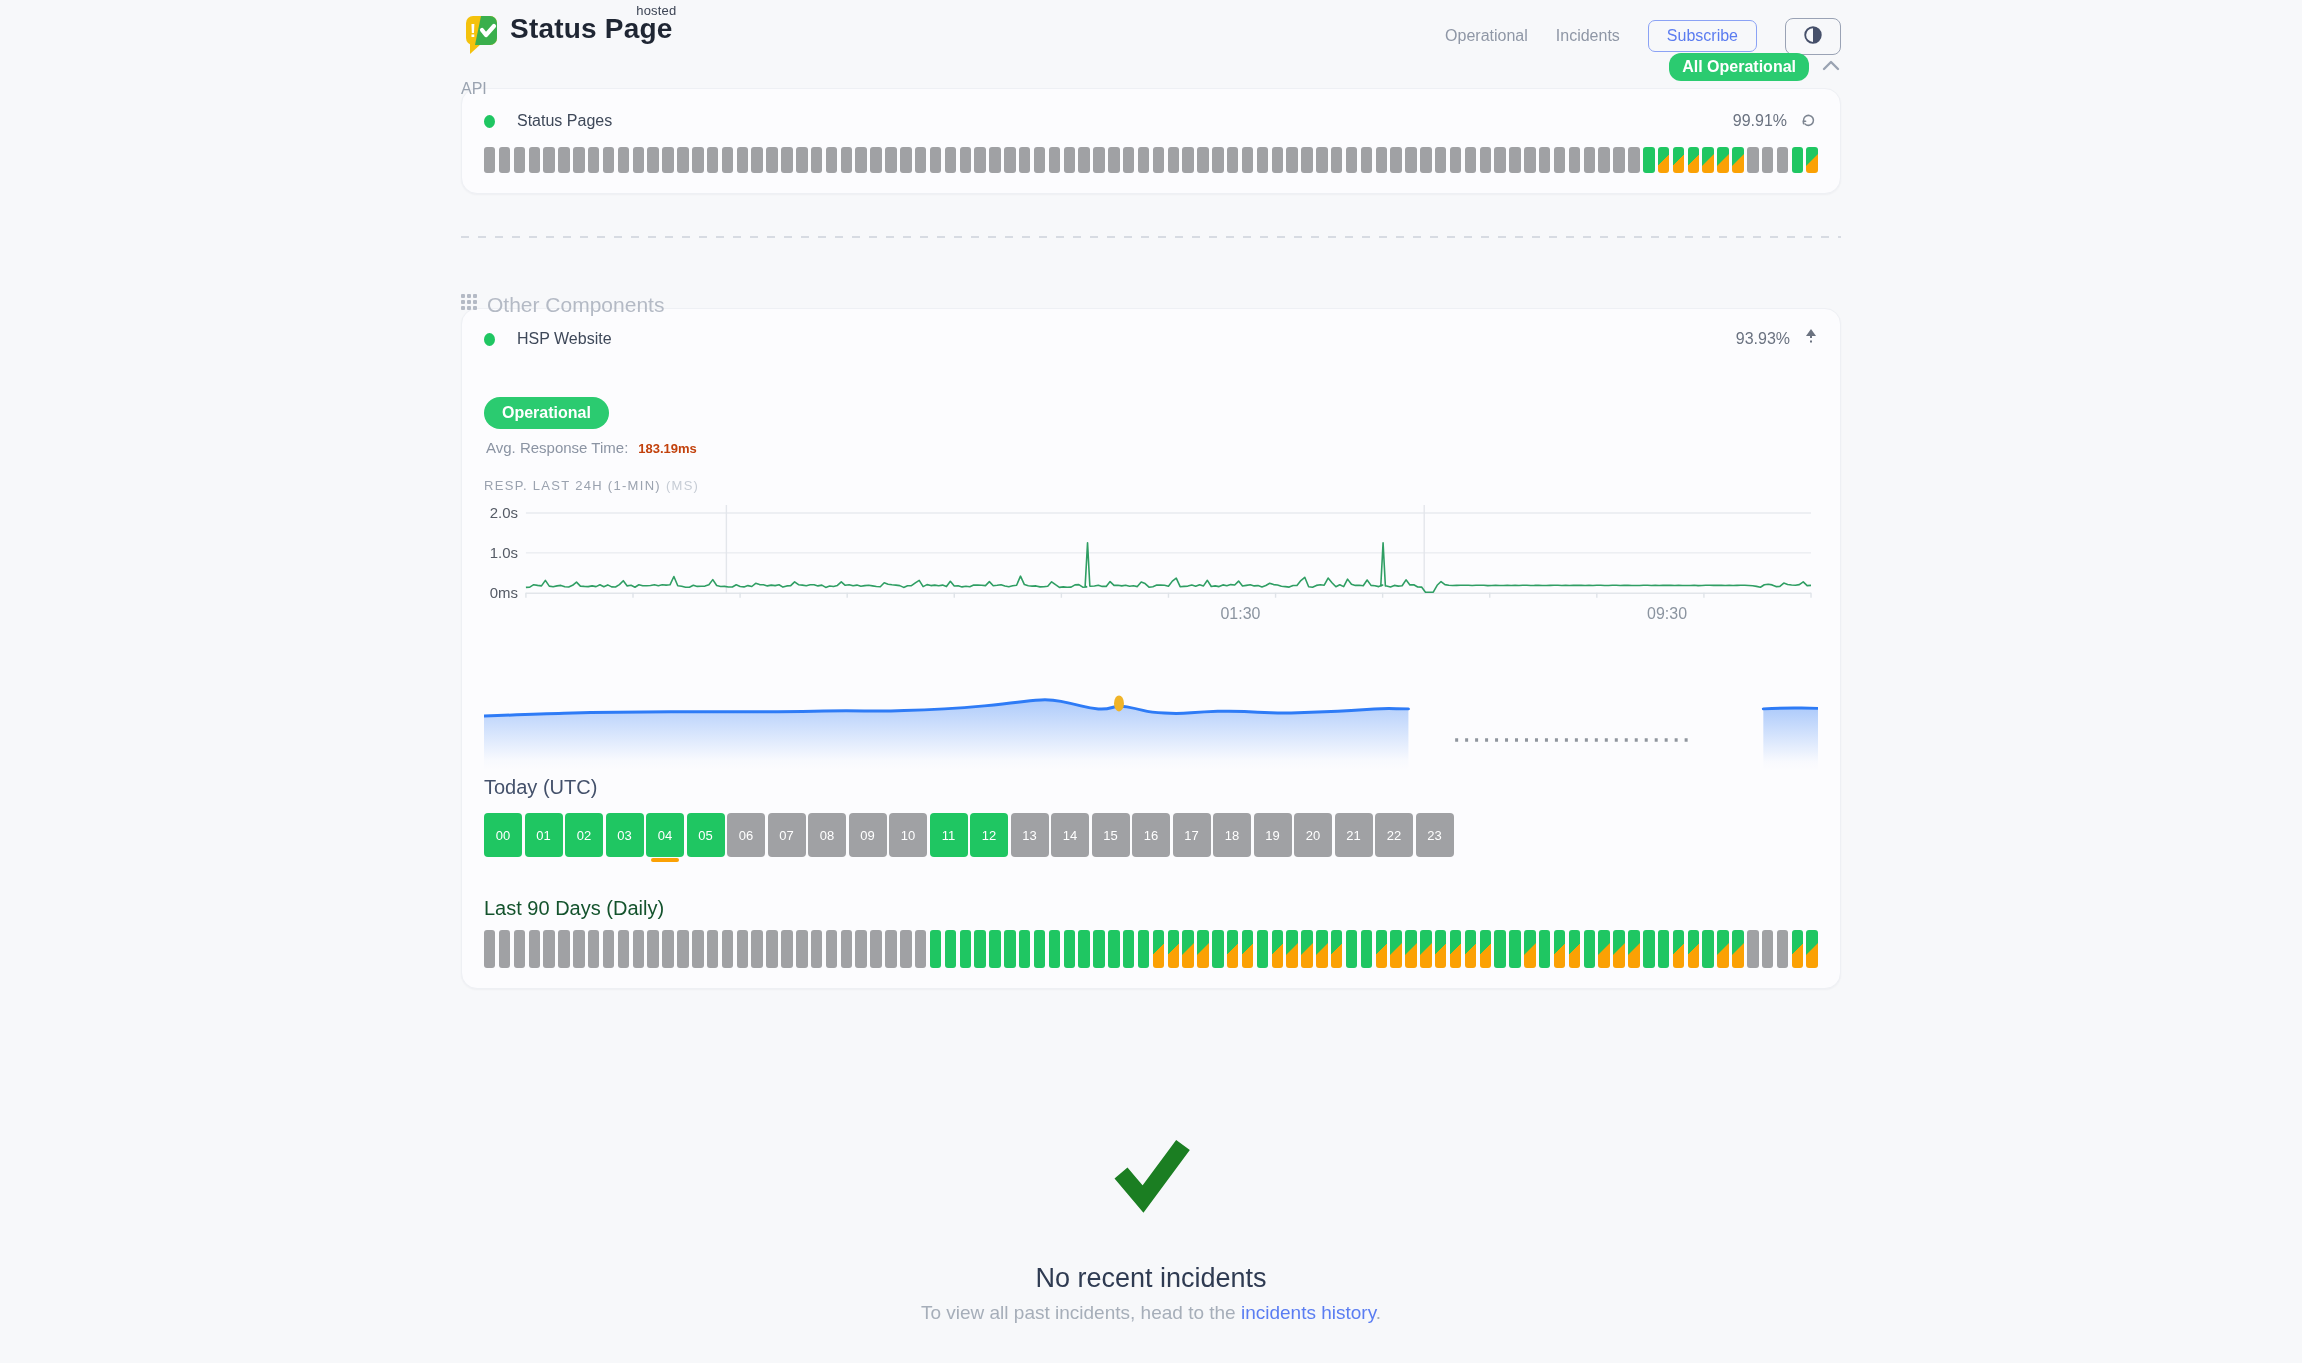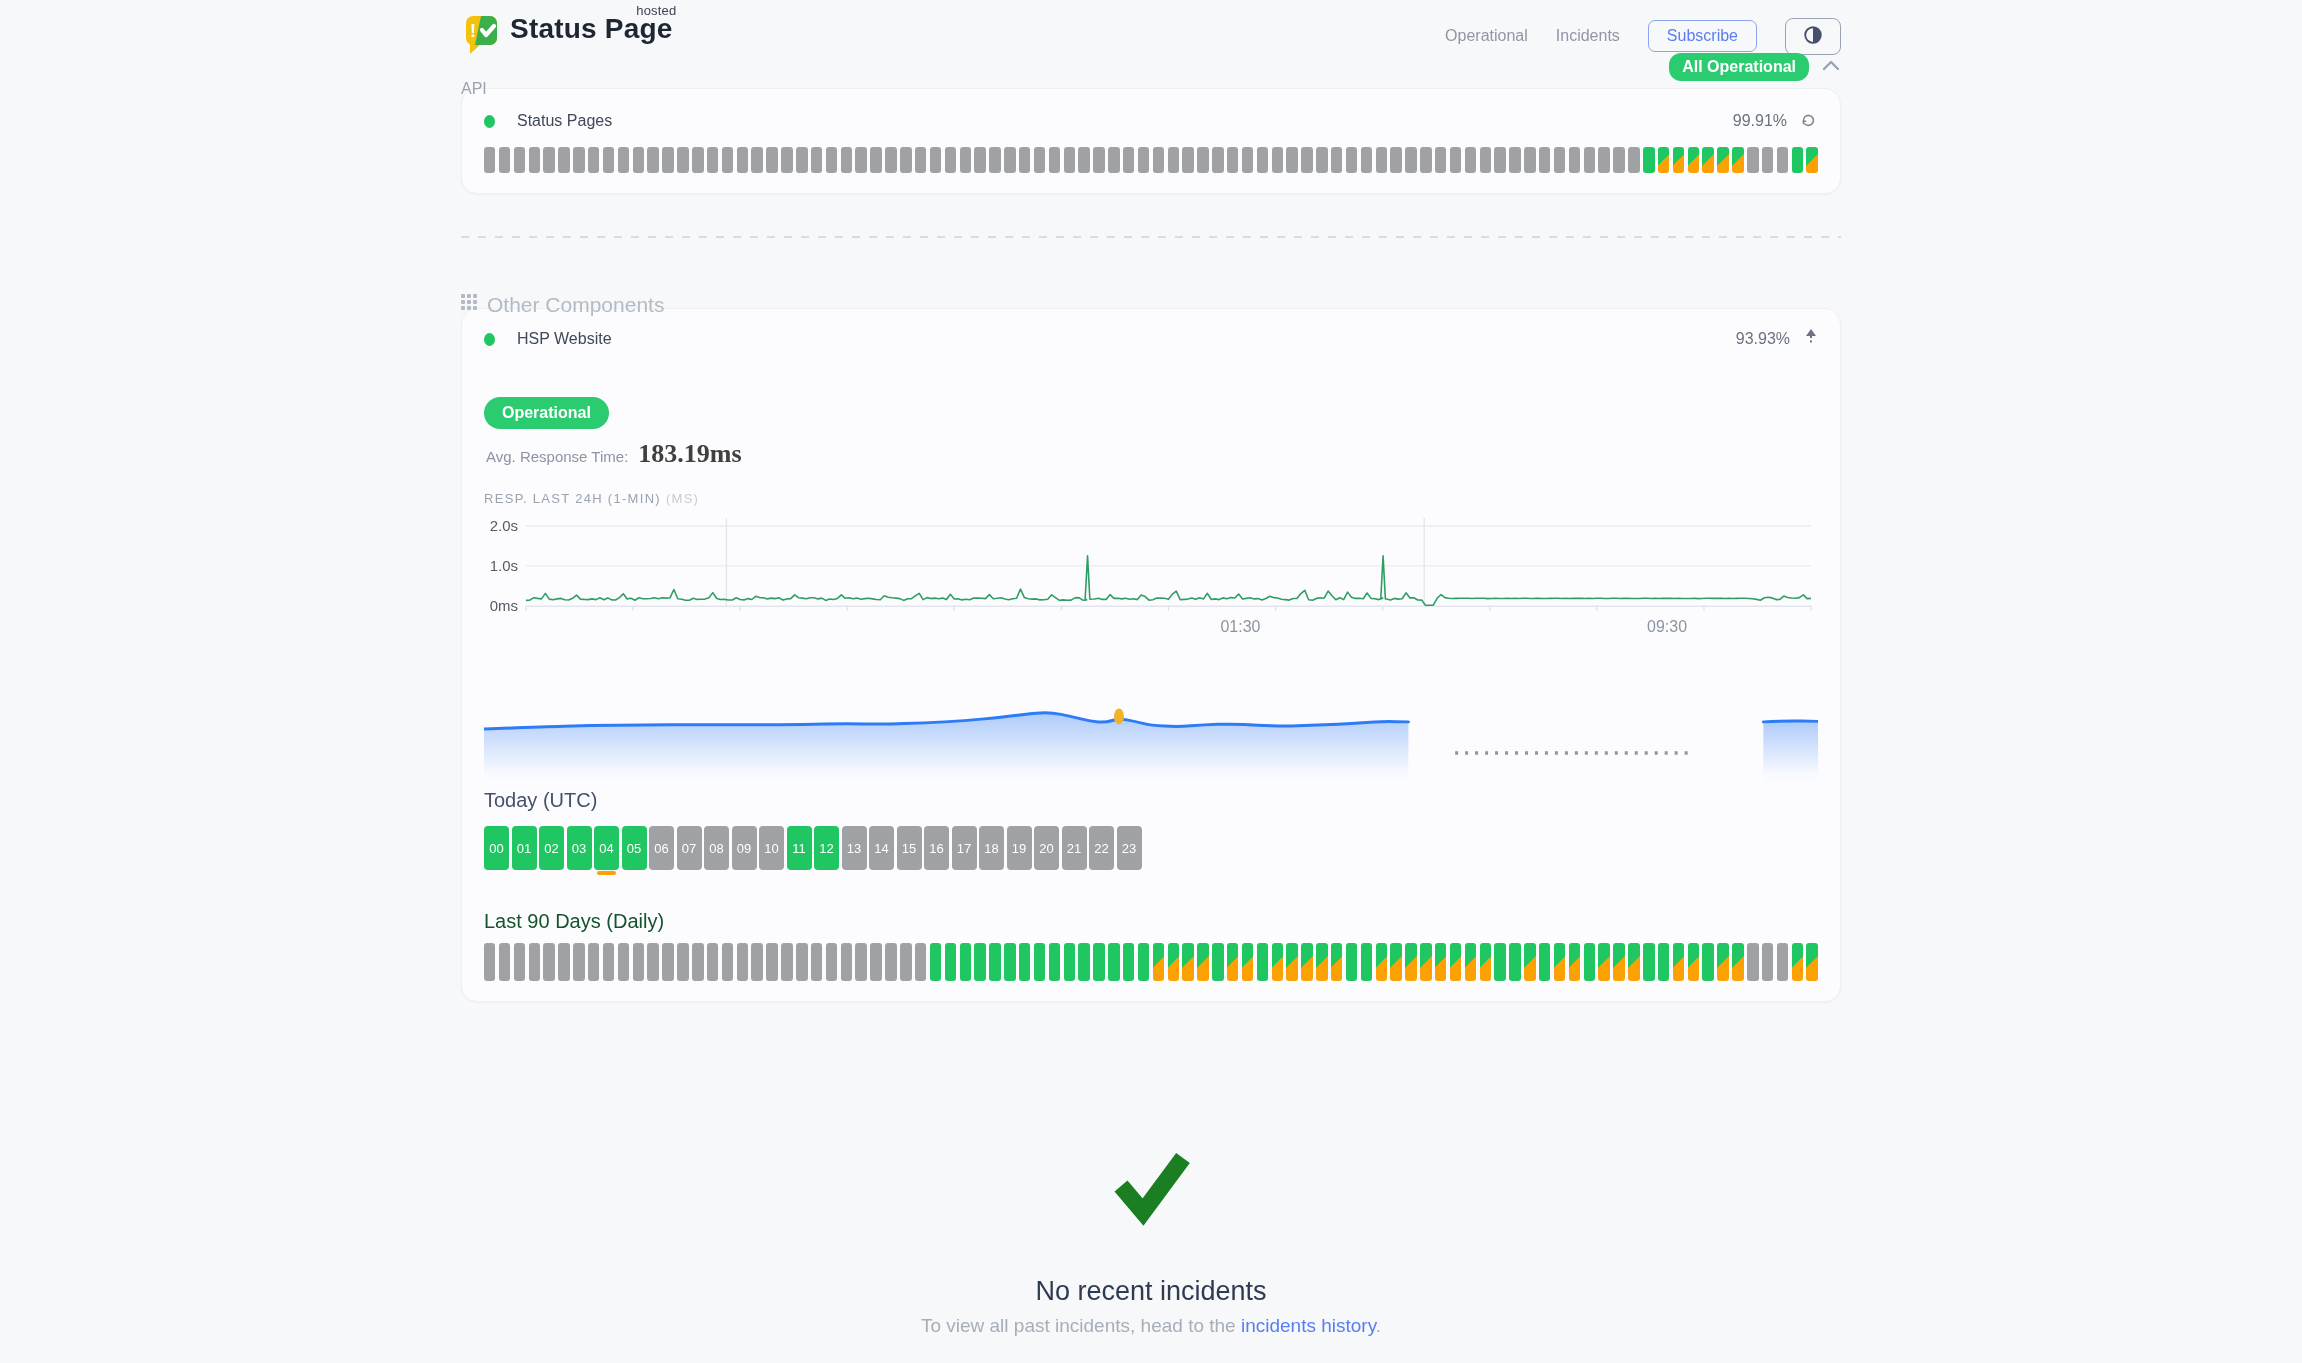--- a/index.html
+++ b/index.html
@@ -41,31 +41,31 @@
 
   .divider-dashed { margin-top:42px; height:2px;
     background:repeating-linear-gradient(90deg,#d7dbe2 0 8px, transparent 8px 17px); }
   .section2-head { margin-top:30px; }
   .card2 { margin-top:10px; padding:18px 22px 20px 22px; }
 
   
   .op-pill { display:inline-block; margin-top:46px; background:var(--badge-green); color:#fff; font-weight:bold; font-size:16px; padding:7px 18px; border-radius:16px; }
   .avg-row { margin-top:10px; display:flex; align-items:baseline; gap:10px; padding-left:2px; }
   .avg-label { font-size:15px; color:#8b94a3; }
-  .avg-value { font-size:26px; font-weight:bold; color:#404040;font-family:Liberation Serif, serif; }
+  .avg-value { font-size:13px; font-weight:bold; color:#c2410c; }
   .chart-caption { margin-top:22px; font-size:13px; letter-spacing:1.3px; color:#9aa2af; }
   .chart-caption .unit { color:#c6ccd5; }
   .chart-caption.second { margin-top:30px; }
   svg.chart { display:block; width:100%; }
   #chart1 { margin-top:4px; }
   #chart2 { margin-top:24px; }
 
   .today-label { margin-top:6px; font-size:20px; color:#44516b; }
   .hour-row { display:flex; gap:2.5px; margin-top:14px; }
-  .hourbox { width:25px; height:44px; border-radius:4px; color:#fff; font-size:13px; display:flex; align-items:center; justify-content:center; position:relative; cursor:pointer; }
+  .hourbox { width:38px; height:44px; border-radius:4px; color:#fff; font-size:13px; display:flex; align-items:center; justify-content:center; position:relative; cursor:pointer; }
   .hourbox.u { background:var(--green); }
   .hourbox.n { background:var(--bar-gray); }
   .hourbox.marked::after { content:""; position:absolute; left:12%; bottom:-5px; width:76%; height:4px; border-radius:2px; background:var(--orange); }
   .last90-label { margin-top:40px; font-size:20px; color:#14532d; }
   .day-bar-row { margin-top:10px; }
 
   
   .footer { text-align:center; }
   .footer .check { margin-top:138px; }
   .no-incidents { margin-top:44px; font-size:27px; color:#2f3b52; }

